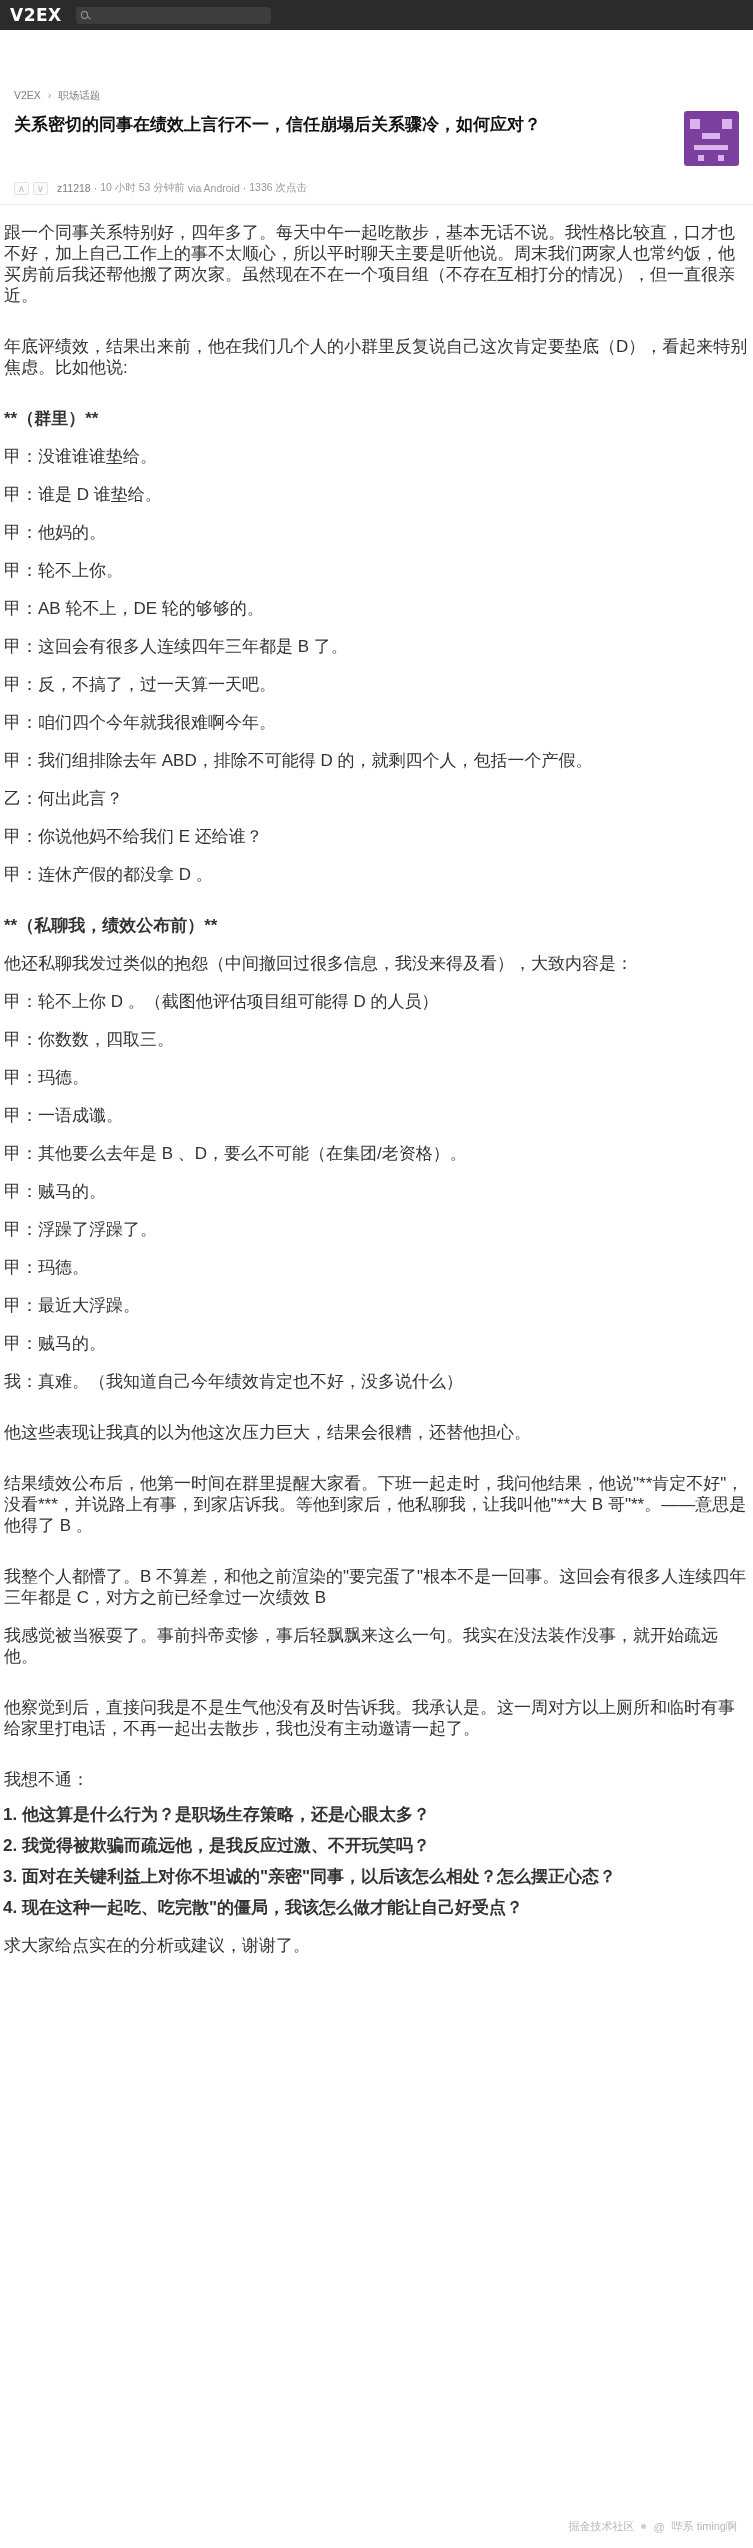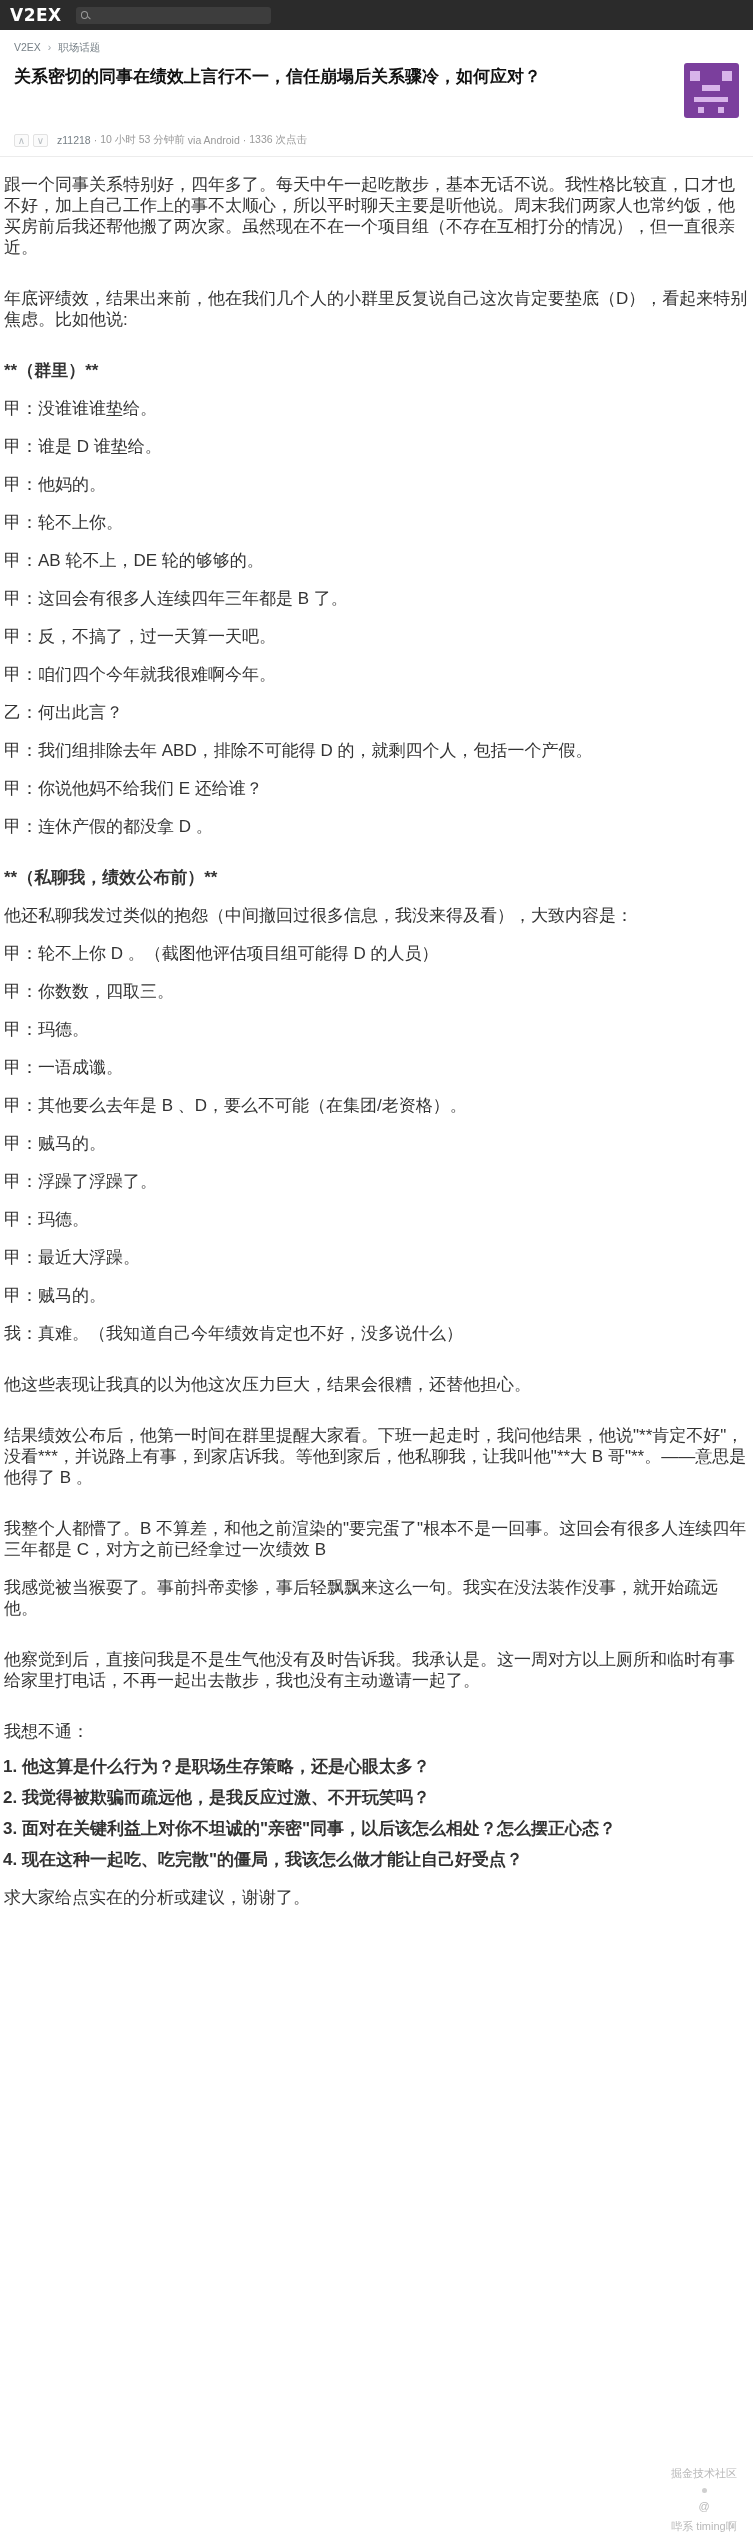--- a/index.html
+++ b/index.html
@@ -62,20 +62,21 @@
     margin-left: 5px;
     width: 100%;
     font-family: "Liberation Sans", sans-serif;
   }
 
   
   .crumbbar {
     padding: 11px 14px 6px 14px;
     font-size: 10.5px;
     color: #778087;
+    margin-top: 48px;
   }
   .crumbbar a { color: #778087; text-decoration: none; }
   .crumbbar .sep { margin: 0 4px; color: #9aa2a8; }
 
   
   .head {
     padding: 0 30px 0 14px;
     position: relative;
     min-height: 62px;
   }
@@ -154,21 +155,20 @@
   
   .footer {
     position: absolute;
     bottom: 14px;
     right: 16px;
     display: flex;
     align-items: center;
     gap: 7px;
     font-size: 11px;
     color: #b9b9b9;
-    flex-direction: column;
   }
   .footer .dot {
     width: 5px; height: 5px;
     background: #cfcfcf;
     border-radius: 50%;
     display: inline-block;
   }
 </style>
 </head>
 <body>
@@ -219,22 +219,22 @@
   <p class="gap">年底评绩效，结果出来前，他在我们几个人的小群里反复说自己这次肯定要垫底（D），看起来特别焦虑。比如他说:</p>
   <p class="gap bold">**（群里）**</p>
   <p>甲：没谁谁谁垫给。</p>
   <p>甲：谁是 D 谁垫给。</p>
   <p>甲：他妈的。</p>
   <p>甲：轮不上你。</p>
   <p>甲：AB 轮不上，DE 轮的够够的。</p>
   <p>甲：这回会有很多人连续四年三年都是 B 了。</p>
   <p>甲：反，不搞了，过一天算一天吧。</p>
   <p>甲：咱们四个今年就我很难啊今年。</p>
+  <p>甲：我们组排除去年 ABD，排除不可能得 D 的，就剩四个人，包括一个产假。</p>
   <p>乙：何出此言？</p>
-  <p>甲：我们组排除去年 ABD，排除不可能得 D 的，就剩四个人，包括一个产假。</p>
   <p>甲：你说他妈不给我们 E 还给谁？</p>
   <p>甲：连休产假的都没拿 D 。</p>
   <p class="gap bold">**（私聊我，绩效公布前）**</p>
   <p>他还私聊我发过类似的抱怨（中间撤回过很多信息，我没来得及看），大致内容是：</p>
   <p>甲：轮不上你 D 。（截图他评估项目组可能得 D 的人员）</p>
   <p>甲：你数数，四取三。</p>
   <p>甲：玛德。</p>
   <p>甲：一语成谶。</p>
   <p>甲：其他要么去年是 B 、D，要么不可能（在集团/老资格）。</p>
   <p>甲：贼马的。</p>

